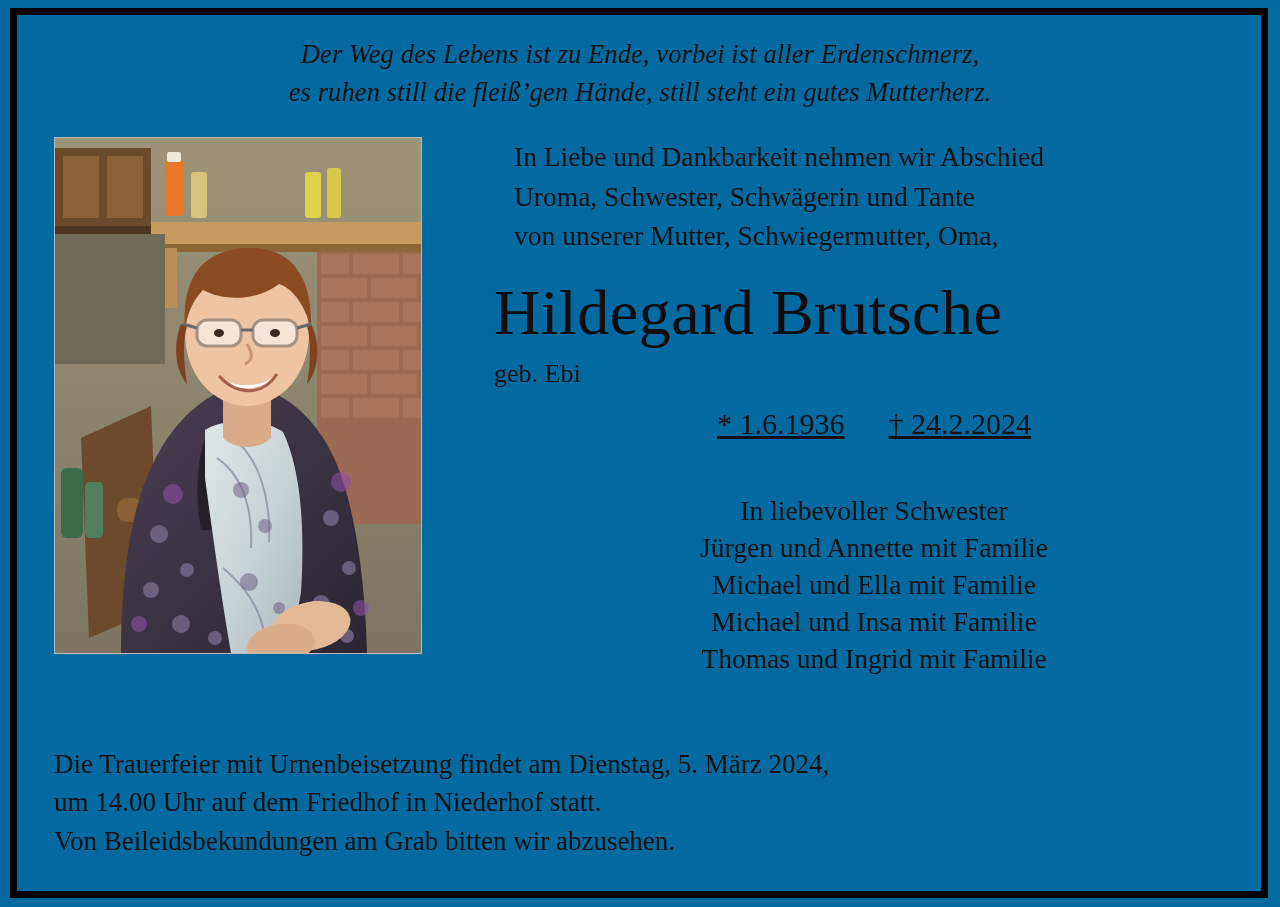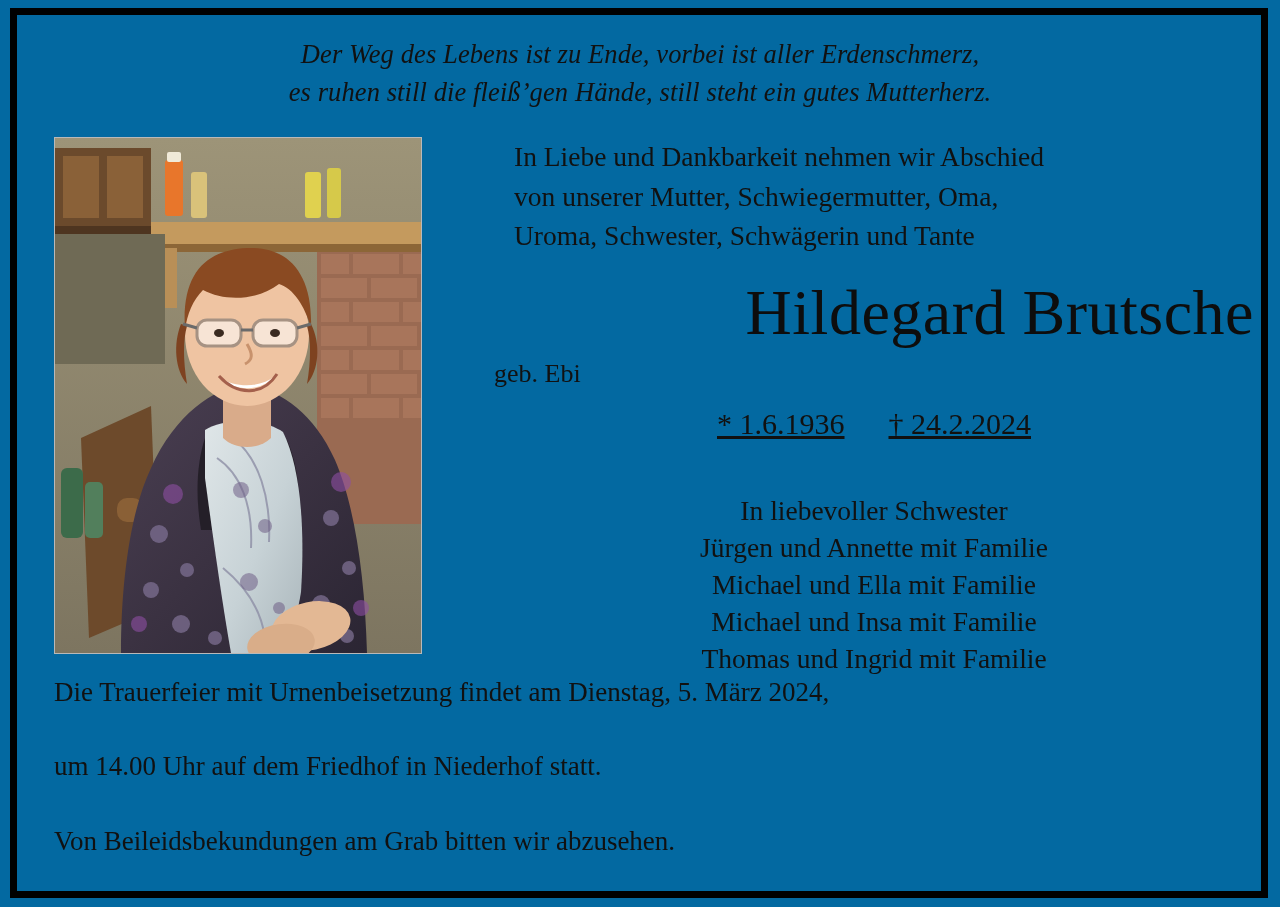--- a/index.html
+++ b/index.html
@@ -80,21 +80,21 @@
 
   .intro {
     font-size: 27.5px;
     line-height: 1.44;
     color: #111;
     margin-left: 20px;
   }
   .intro div { white-space: nowrap; }
 
   .name {
-    text-align: right;
+    text-align: left;
     font-size: 64px;
     line-height: 1.08;
     margin-top: 22px;
     letter-spacing: 0.5px;
     color: #0d0d0d;
     white-space: nowrap;
   }
   .maiden {
     text-align: left;
     font-size: 26px;
@@ -122,21 +122,21 @@
 
   
   .footer {
     position: absolute;
     left: 30px;
     bottom: 26px;
     font-size: 27px;
     line-height: 1.42;
     color: #111;
   }
-  .footer div { white-space: nowrap; margin-top: 36px; }
+  .footer div { white-space: nowrap; }
 </style>
 </head>
 <body>
 
 <div class="page">
   <div class="border-frame"></div>
 
   <div class="inner">
 
     <div class="verse">
@@ -275,22 +275,22 @@
 
           <ellipse cx="256" cy="488" rx="40" ry="24" fill="#e3b894" transform="rotate(-12 256 488)"></ellipse>
           <ellipse cx="226" cy="506" rx="34" ry="20" fill="#d9ad89" transform="rotate(-8 226 506)"></ellipse>
         </svg>
       </div>
 
       <div class="right-col">
 
         <div class="intro">
           <div>In Liebe und Dankbarkeit nehmen wir Abschied</div>
+          <div>Uroma, Schwester, Schwägerin und Tante</div>
           <div>von unserer Mutter, Schwiegermutter, Oma,</div>
-          <div>Uroma, Schwester, Schwägerin und Tante</div>
         </div>
 
         <div class="name">Hildegard Brutsche</div>
         <div class="maiden">geb. Ebi</div>
 
         <div class="dates">
           <span>* 1.6.1936</span><span class="sep"></span><span>† 24.2.2024</span>
         </div>
 
         <div class="memory">

